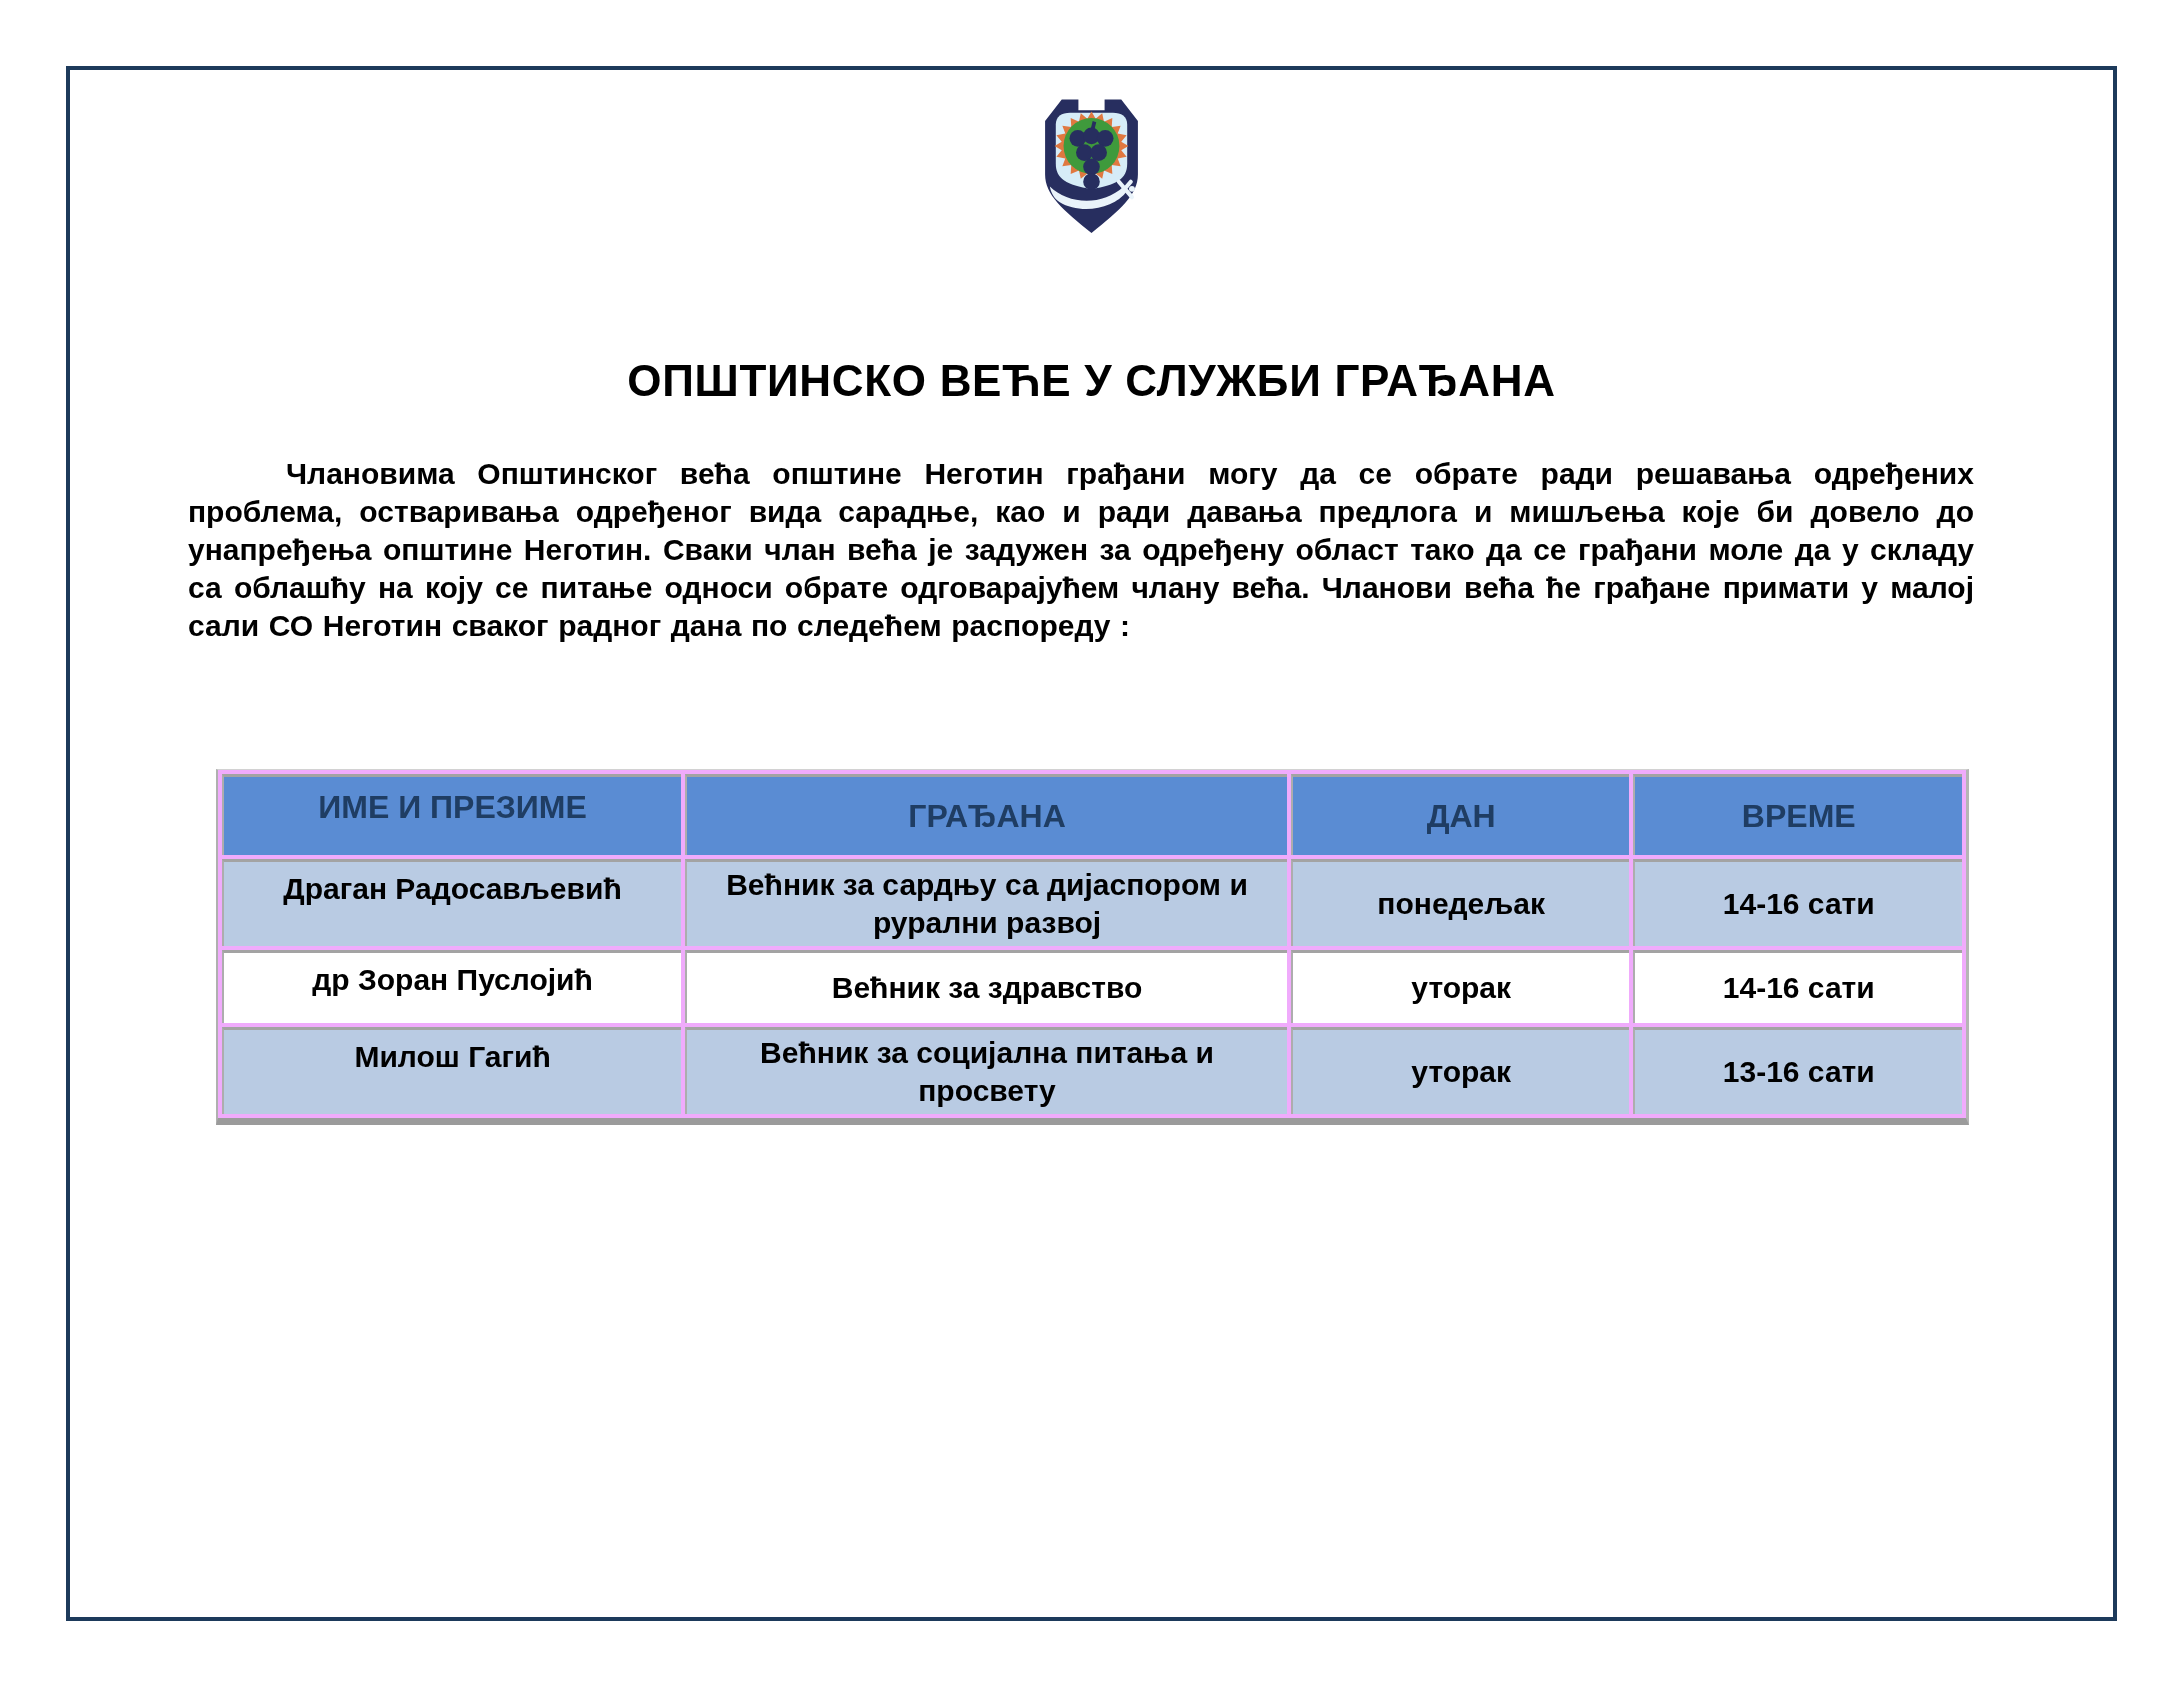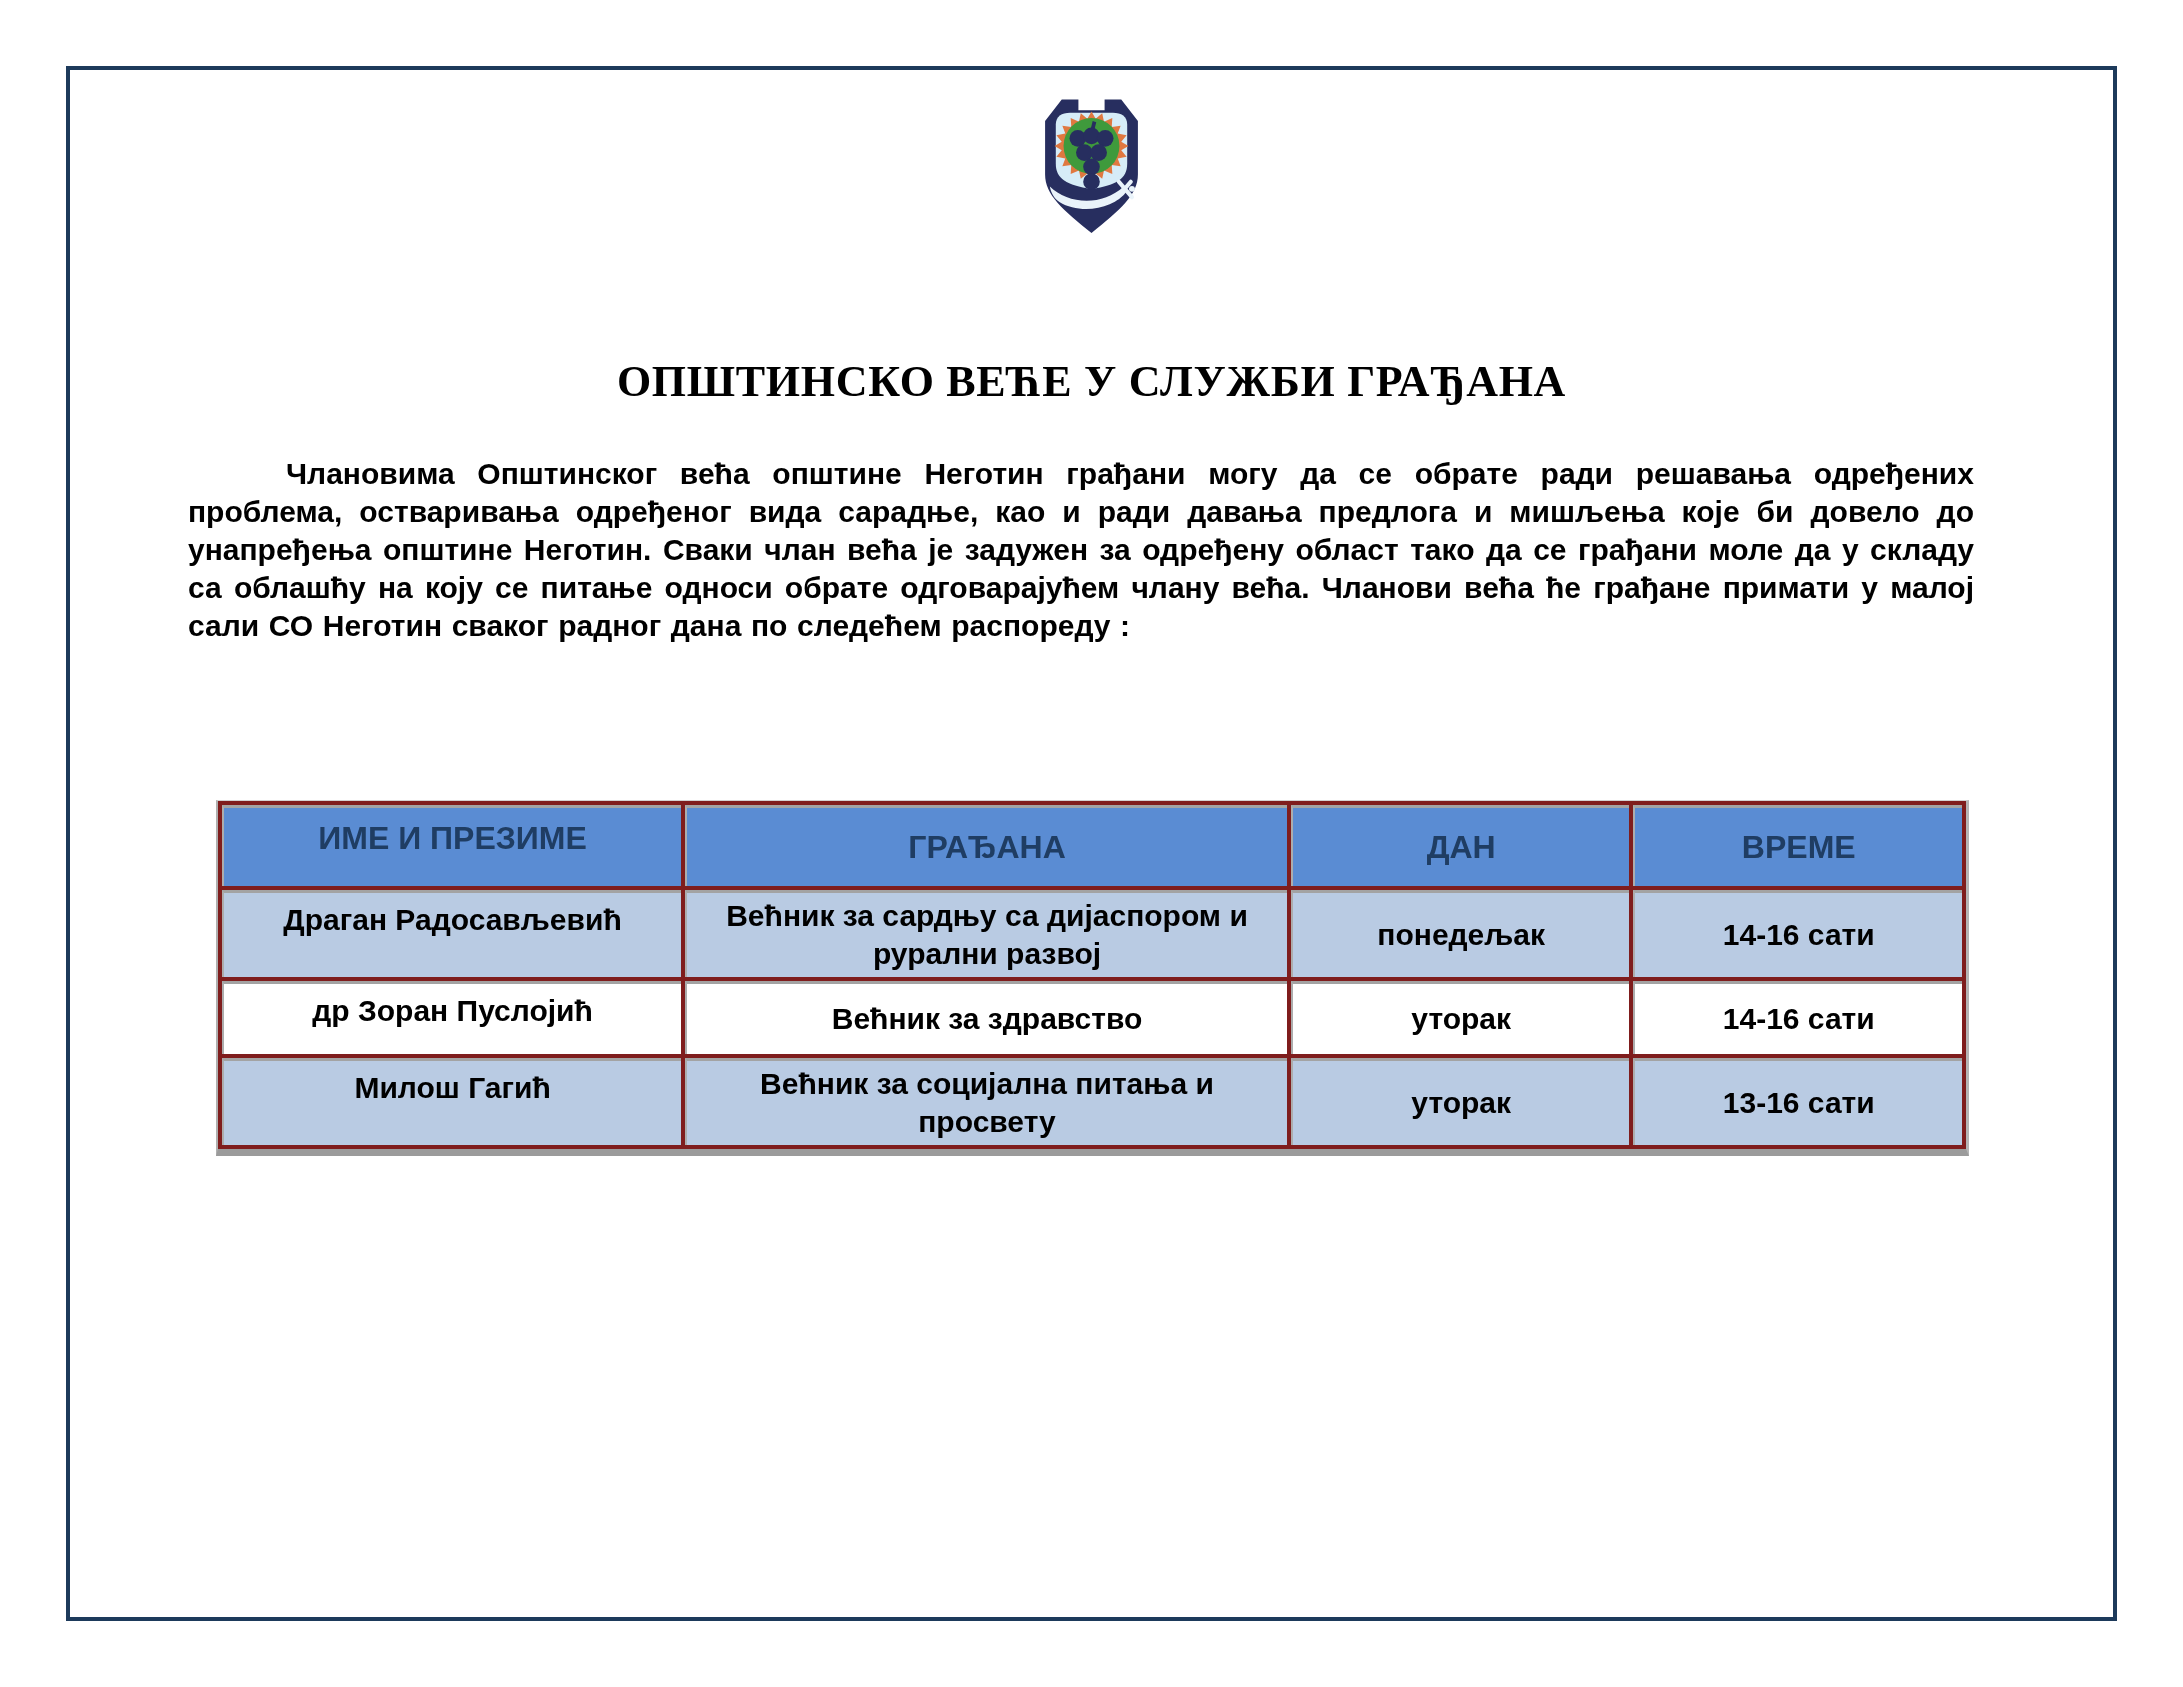--- a/index.html
+++ b/index.html
@@ -18,31 +18,31 @@
   }
   .page-frame{
     position:absolute;left:66px;top:66px;width:2051px;height:1555px;
     border:4.6px solid var(--page-border);background:#ffffff;
   }
   .logo{
     position:absolute;top:86px;left:1032px;width:119px;height:151px;
   }
   .page-title{
     position:absolute;top:356px;left:0;width:2183px;margin:0;
-    text-align:center;font-size:44px;letter-spacing:0.7px;color:#000;font-family:Liberation Serif, serif;
+    text-align:center;font-size:44px;letter-spacing:0.7px;color:#000;
   }
   .intro{
     position:absolute;top:455px;left:188px;width:1786px;margin:0;
     font-size:30px;line-height:38px;text-align:justify;text-indent:98px;
     word-spacing:1.3px;
   }
   table.schedule{
-    position:absolute;top:800px;left:216px;width:1753px;
+    position:absolute;top:769px;left:216px;width:1753px;
     border-collapse:separate;border-spacing:4px;
-    table-layout:fixed;background:#7f1d1d;
+    table-layout:fixed;background:#f0abfc;
     border-left:2px solid #b0b0b0;
     border-top:1.3px solid #d2d2d2;
     border-right:3.3px solid #b5b5b5;
     border-bottom:7.3px solid #9b9b9b;
   }
   col.c-name{width:457px;}
   col.c-oblast{width:599px;}
   col.c-dan{width:337px;}
   col.c-vreme{width:327px;}
   th,td{

